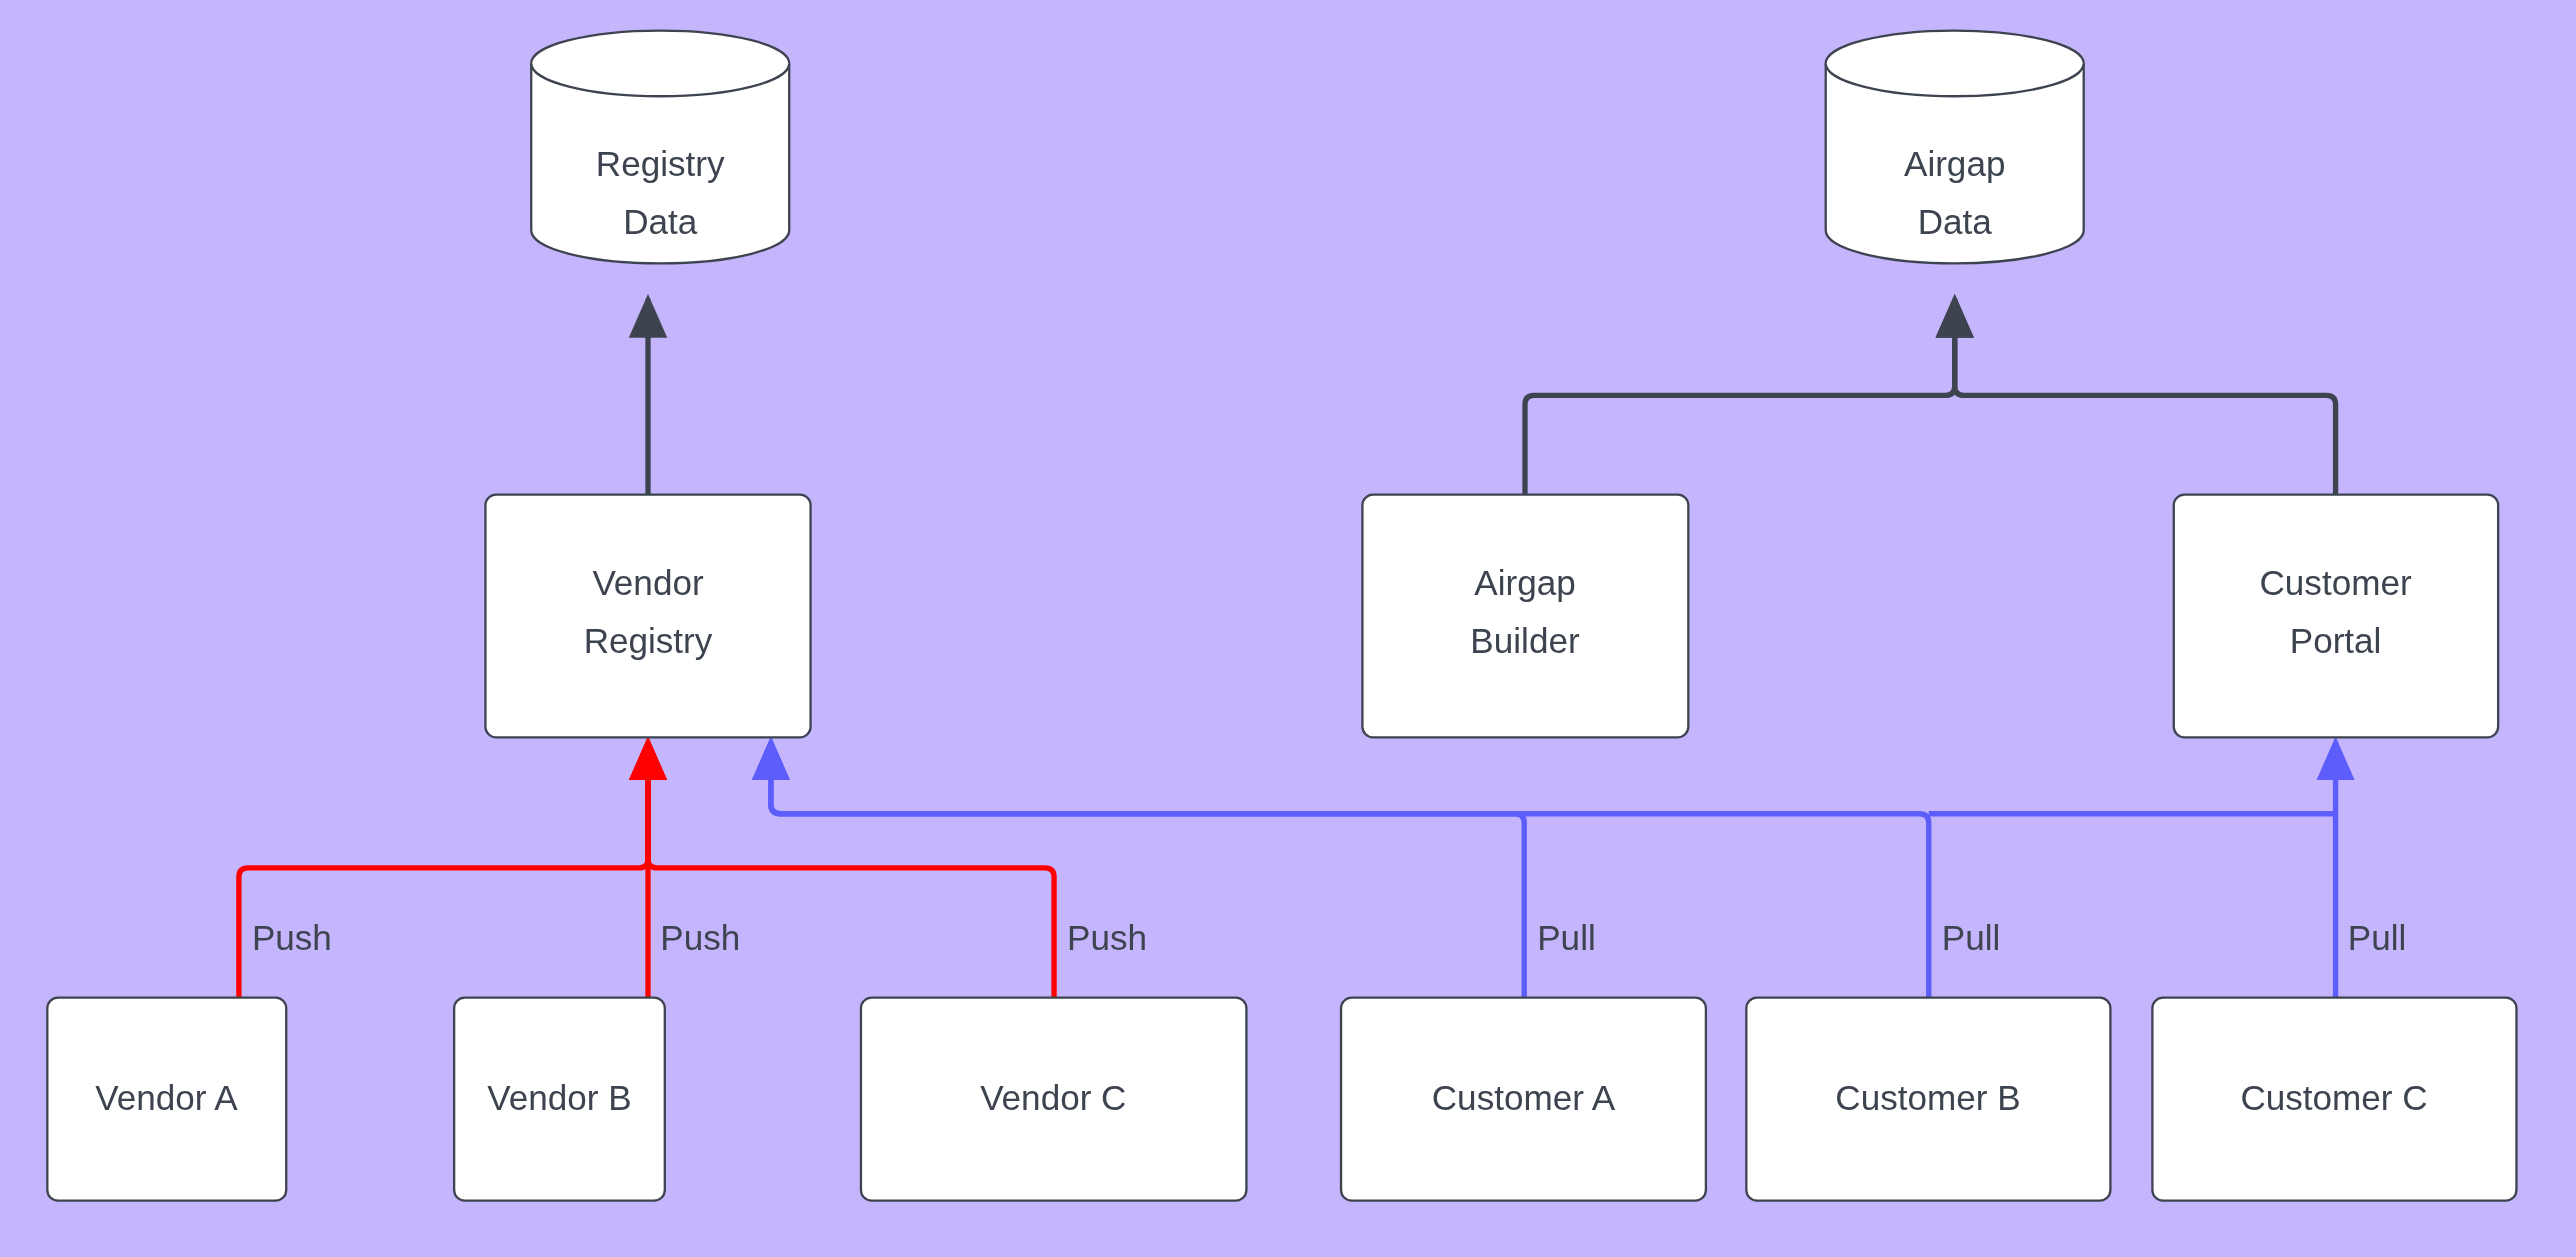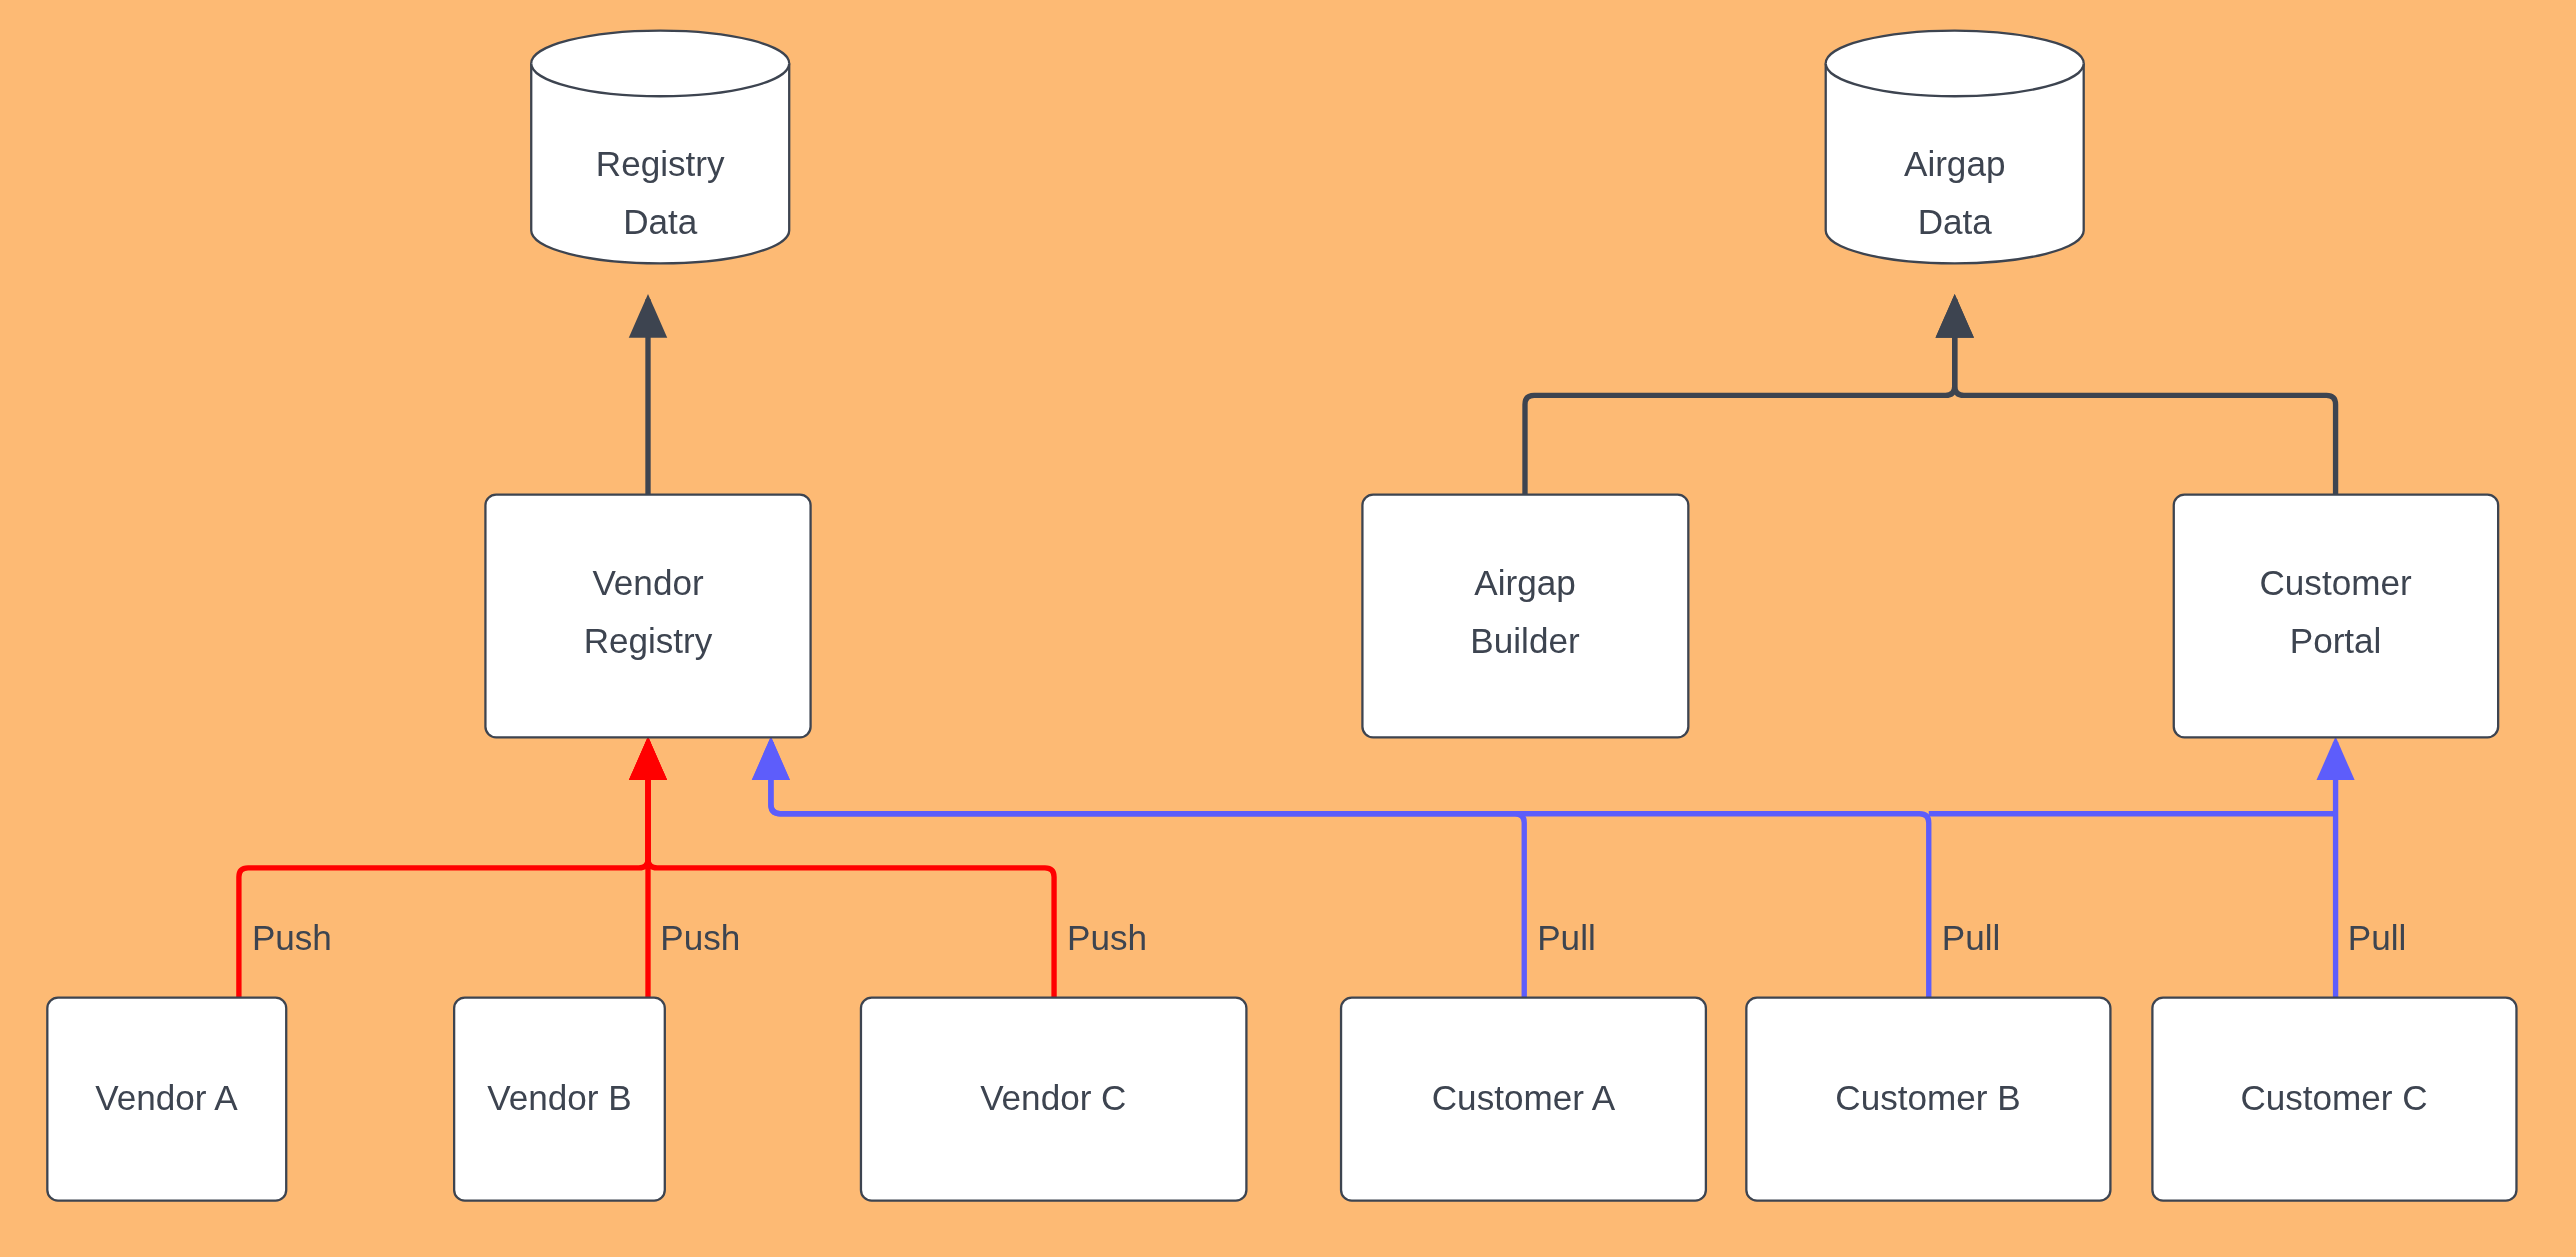--- a/index.html
+++ b/index.html
@@ -10,21 +10,21 @@
   body {
     width: 2576px;
     height: 1258px;
     font-family: "Liberation Sans", sans-serif;
     overflow: hidden;
   }
   #diagram-root {
     position: relative;
     width: 2576px;
     height: 1258px;
-    background: #fdba74;
+    background: #c4b5fd;
   }
   svg#flow {
     position: absolute;
     left: 0;
     top: 0;
     width: 2576px;
     height: 1258px;
     display: block;
   }
   .node-shape {

